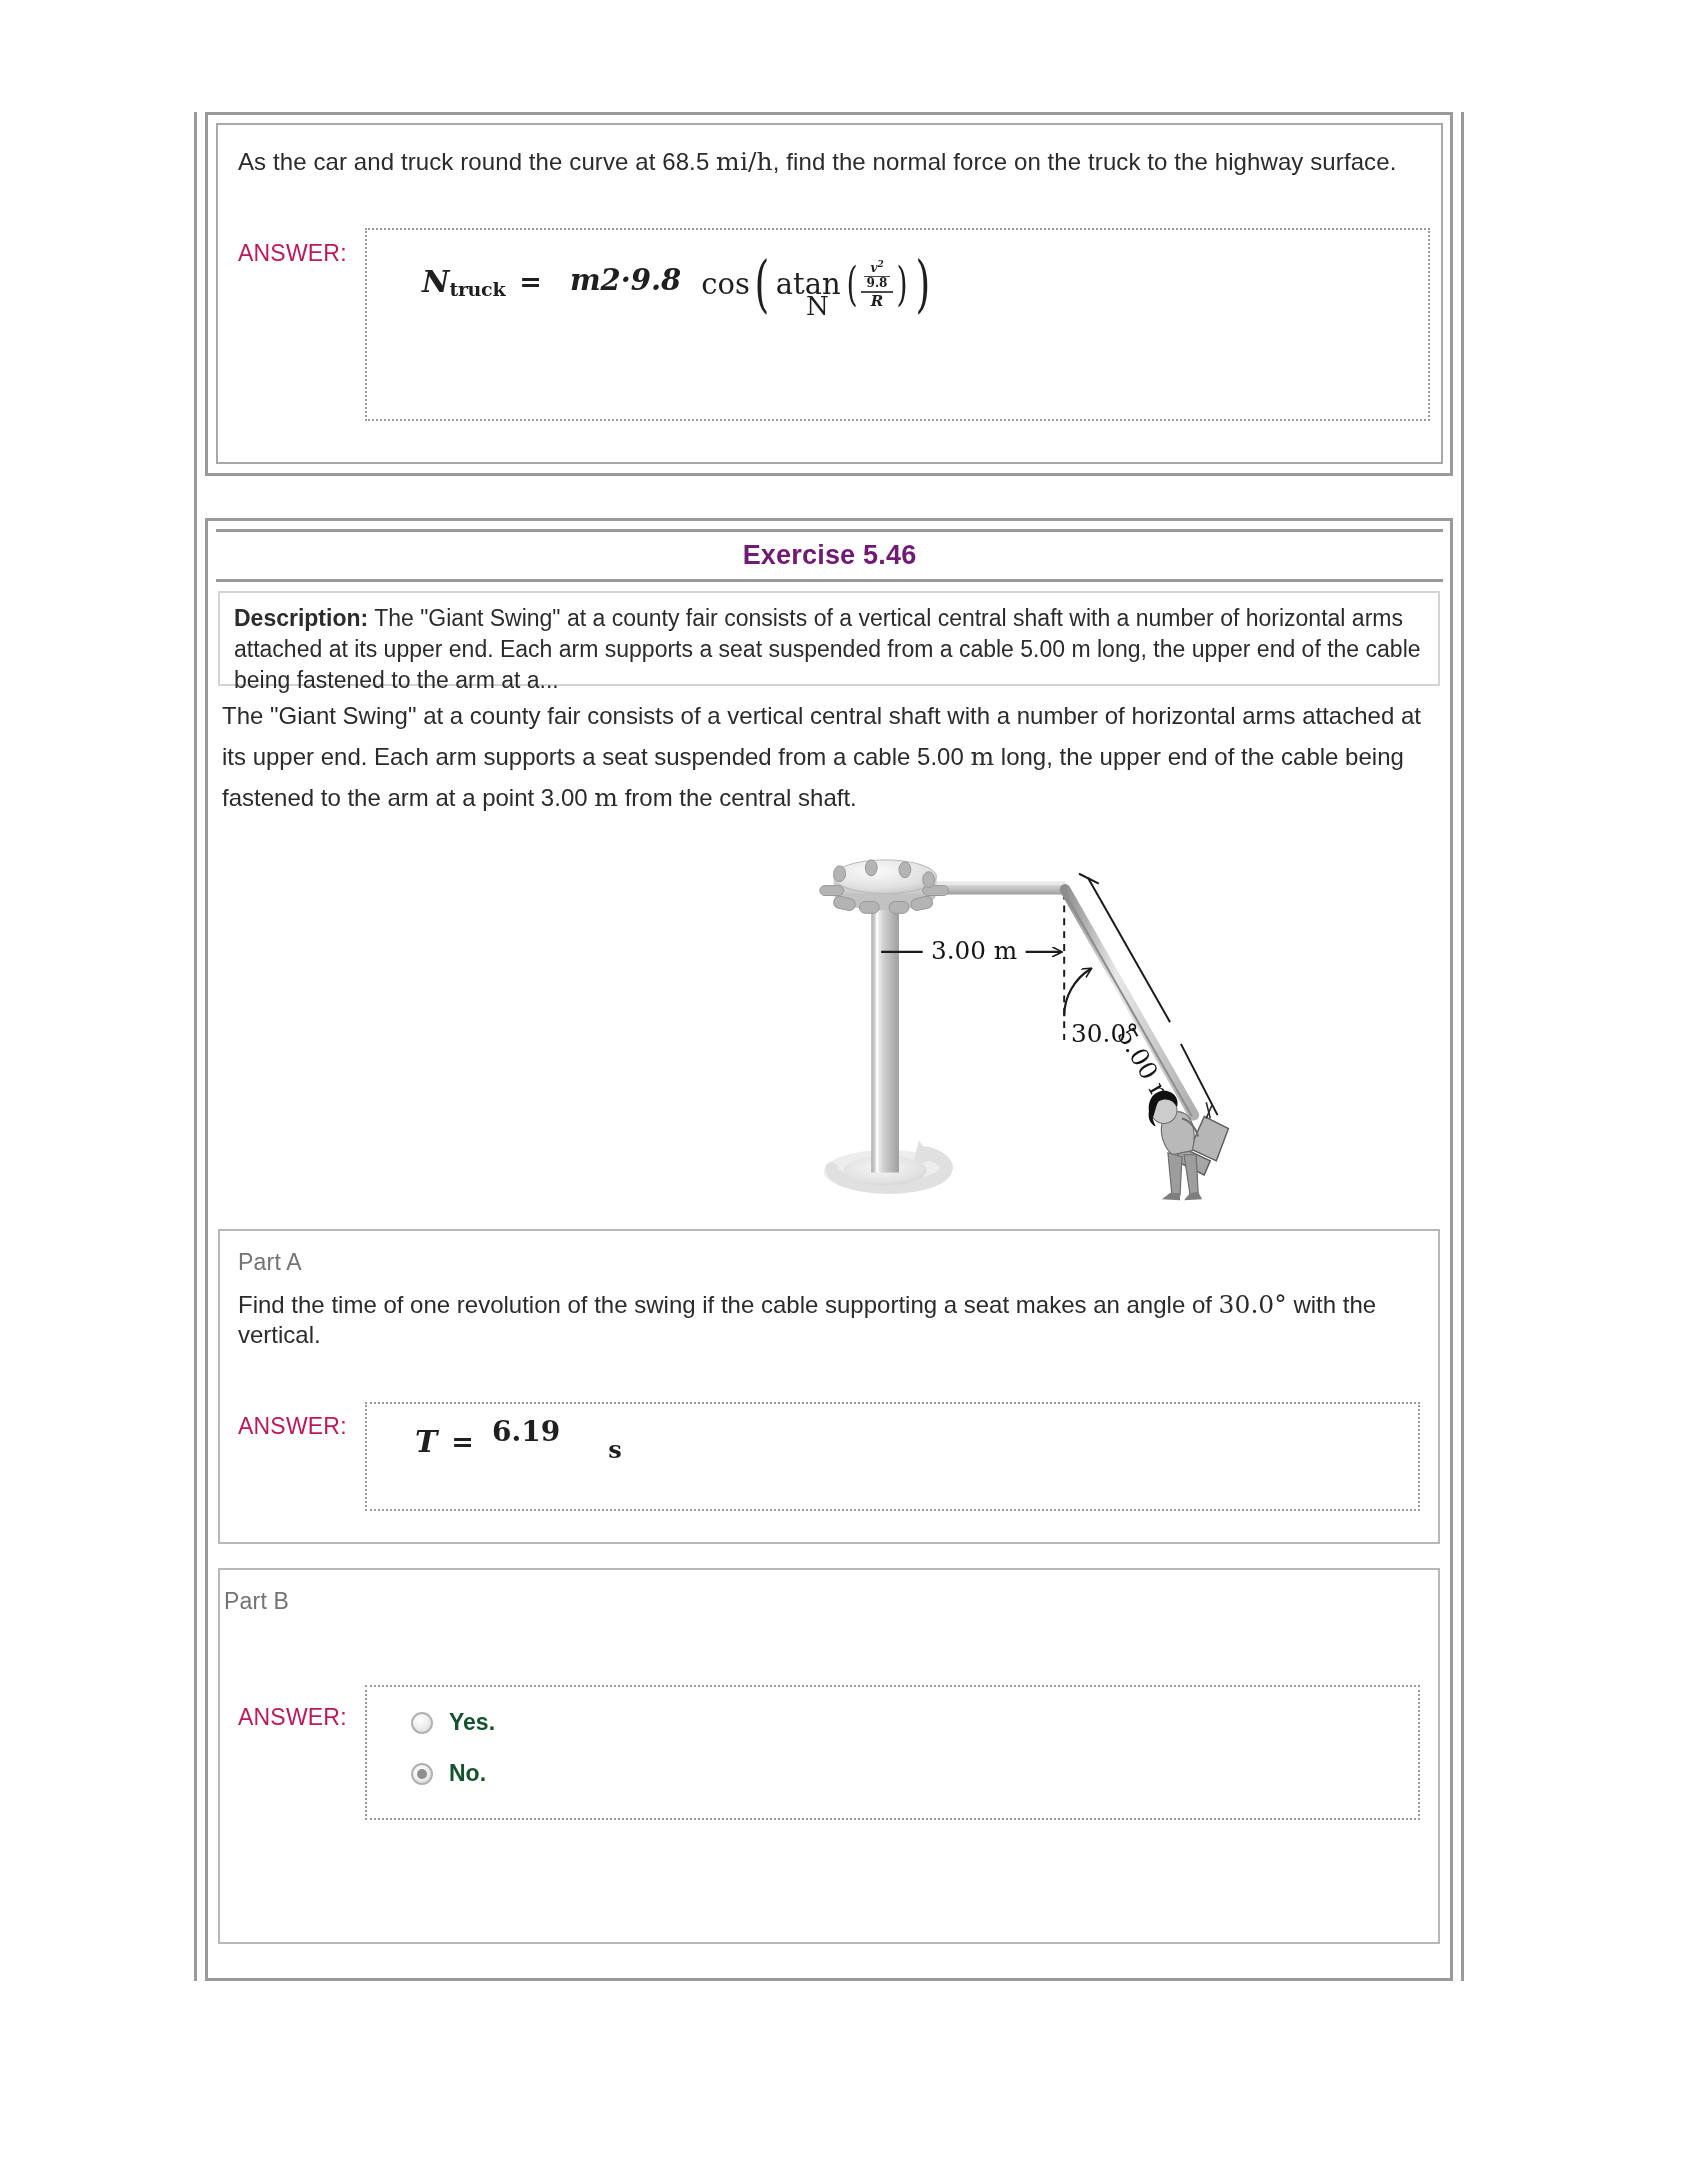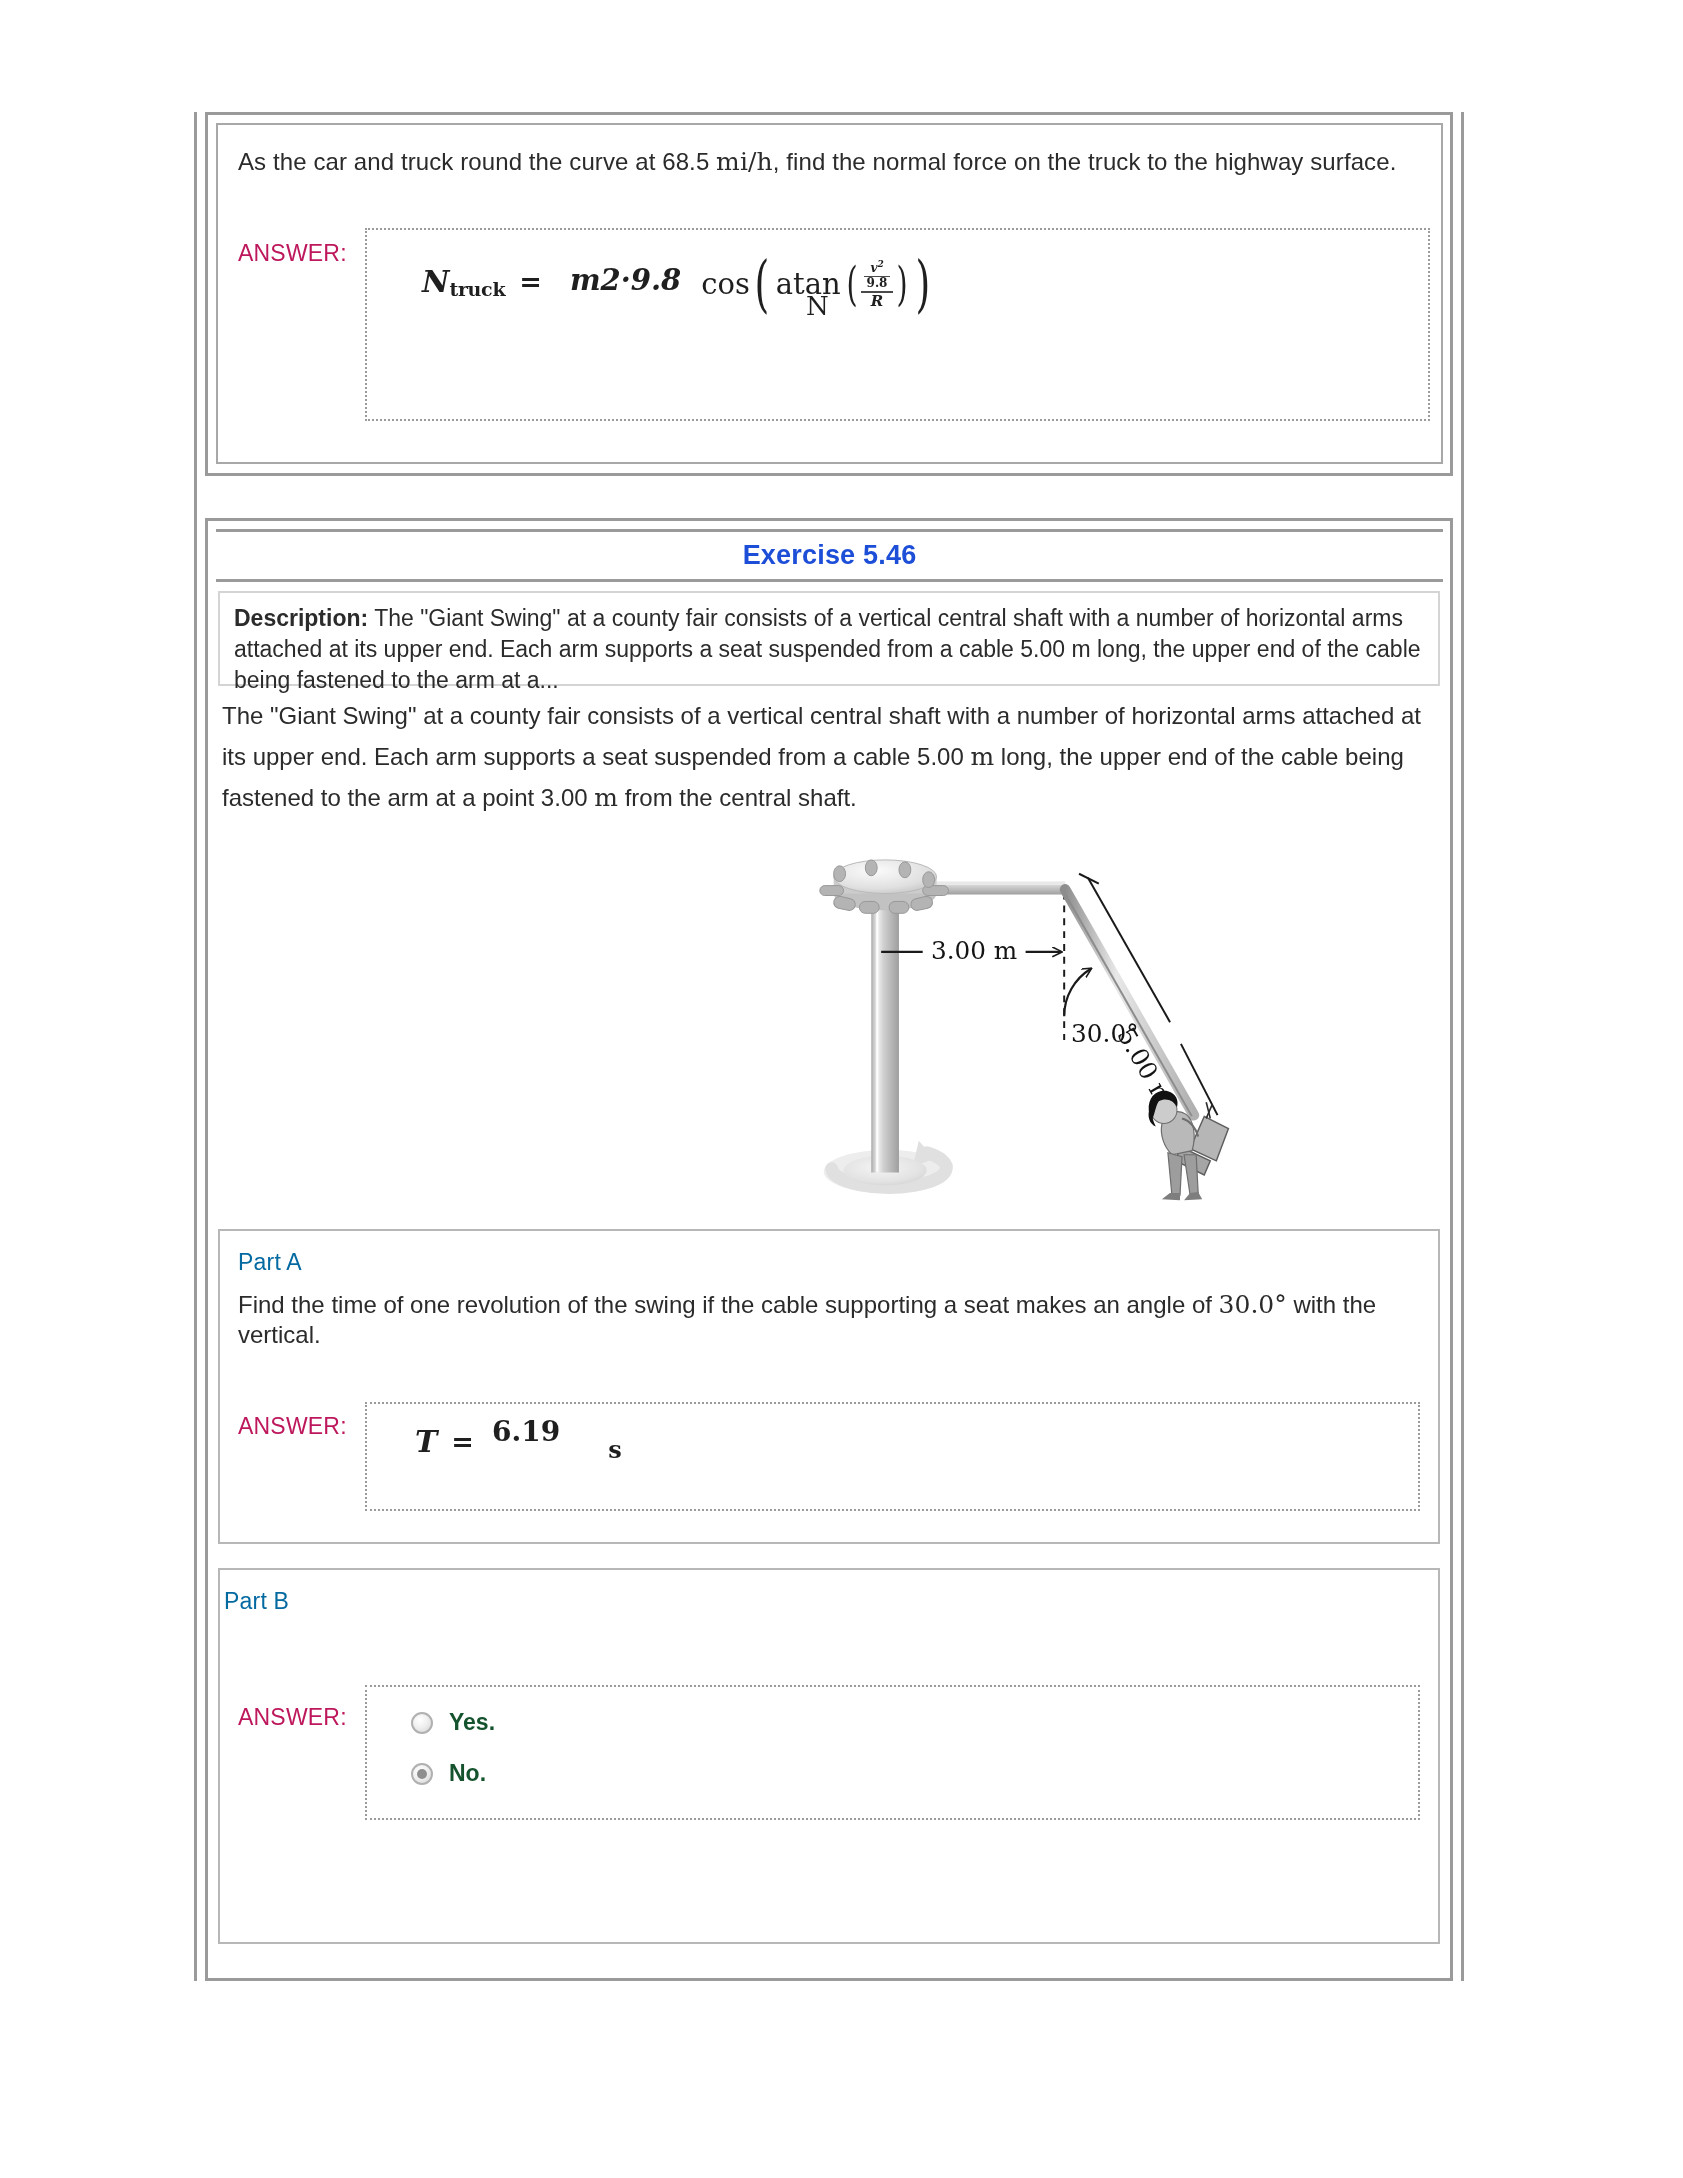--- a/index.html
+++ b/index.html
@@ -193,21 +193,21 @@
     border-bottom: 3px solid #9a9a9a;
     box-sizing: border-box;
     display: flex;
     align-items: center;
     justify-content: center;
     background: #fff;
   }
   .ex-title {
     font-size: 27px;
     font-weight: bold;
-    color: #1d4ed8;
+    color: #701a75;
     letter-spacing: 0.2px;
   }
 
   .desc-box {
     position: absolute;
     left: 10px;
     top: 70px;
     width: 1222px;
     height: 95px;
     border: 2px solid #d4d4d4;
@@ -247,21 +247,21 @@
     border: 2px solid #b7b7b7;
     box-sizing: border-box;
     background: #fff;
   }
   .part-a { left: 10px; top: 708px; width: 1222px; height: 315px; }
   .part-b { left: 10px; top: 1047px; width: 1222px; height: 376px; }
 
   .part-label {
     position: absolute;
     font-size: 23px;
-    color: #0369a1;
+    color: #737373;
     letter-spacing: 0.2px;
   }
   .part-q {
     position: absolute;
     font-size: 24px;
     line-height: 30px;
     color: #2b2b2b;
   }
 
   

